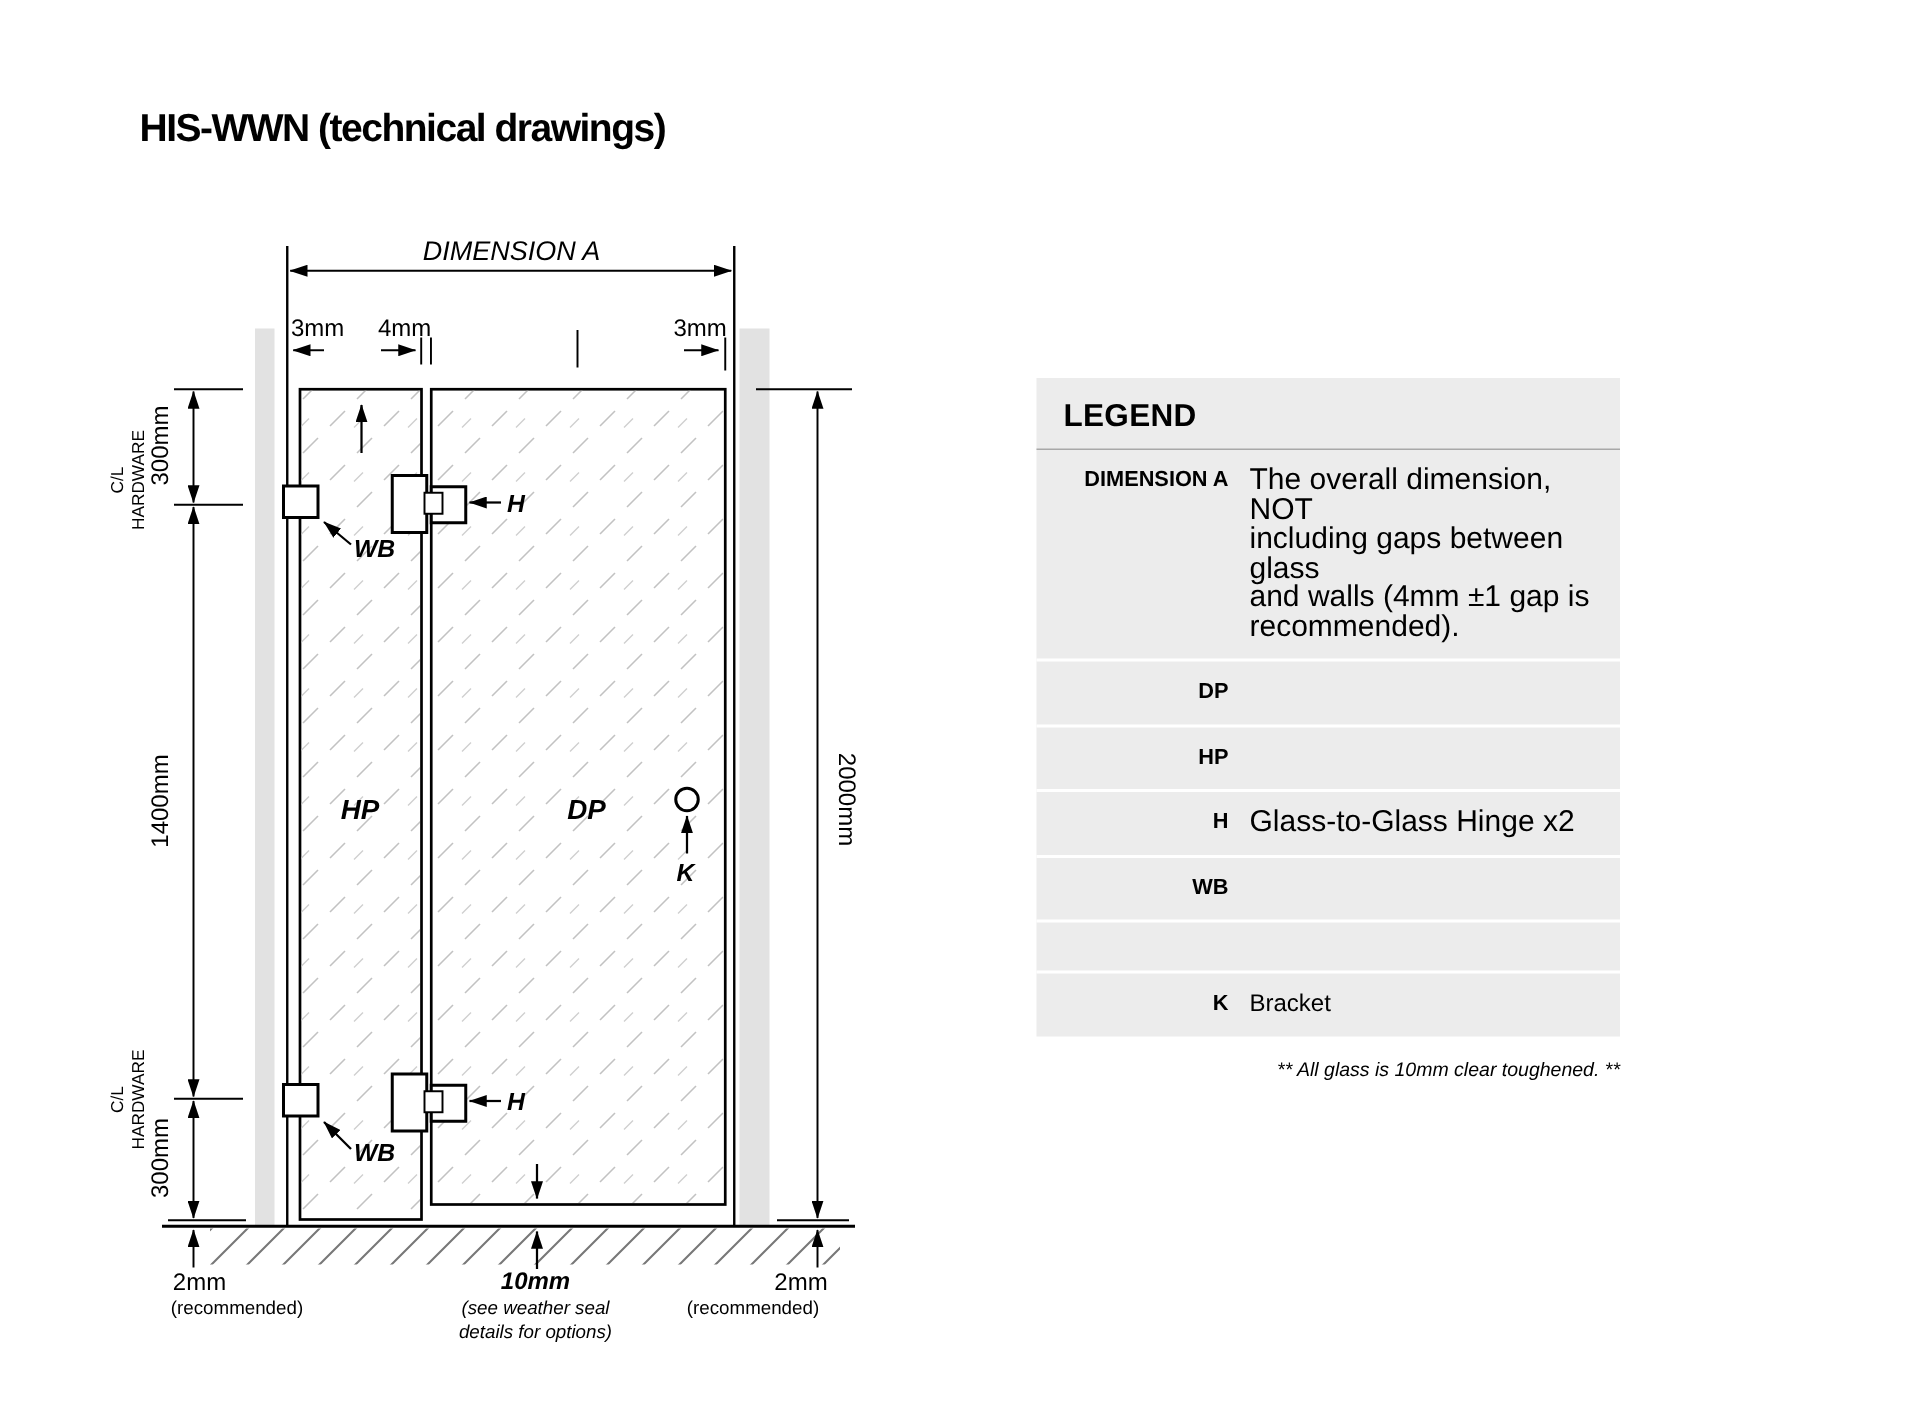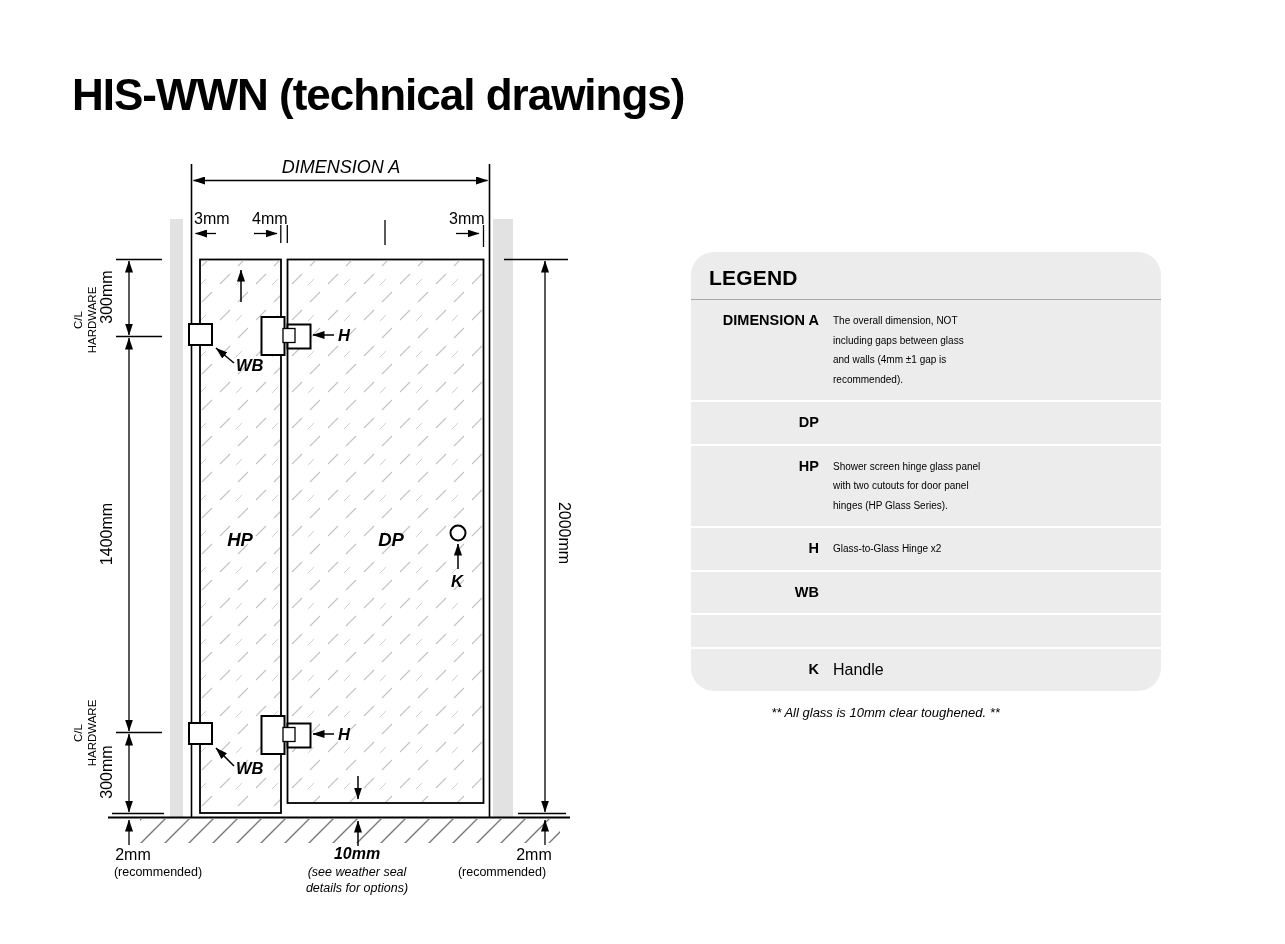--- a/index.html
+++ b/index.html
@@ -1,48 +1,48 @@
 <!DOCTYPE html>
 <html><head>
 <meta charset="utf-8">
 <style>
   html,body{margin:0;padding:0;background:#fff;}
   body{width:1285px;height:944px;position:relative;overflow:hidden;
        font-family:"Liberation Sans",sans-serif;color:#000;}
 
-  .page-title{position:absolute;left:72px;top:70px;font-size:44px;font-weight:bold;
+  .page-title{position:absolute;left:93px;top:70px;font-size:26px;font-weight:bold;
               letter-spacing:-1px;white-space:nowrap;}
 
   
   .drawing-svg{position:absolute;left:0;top:0;}
   .dim-text{font-size:16px;}
   .dim-text-sm{font-size:12.5px;}
   .cl-text{font-size:11.5px;}
   .ital{font-style:italic;}
   .boldital{font-style:italic;font-weight:bold;}
   .panel-label{font-size:18.5px;font-style:italic;font-weight:bold;}
   .hw-label{font-size:16.5px;font-style:italic;font-weight:bold;}
   .dimA-label{font-size:18px;font-style:italic;}
   text{fill:#000;}
 
   
   .legend-wrap{position:absolute;left:691px;top:252px;width:389px;}
-  .legend-box{background:#ececec;width:470px;border-radius:23px;}
+  .legend-box{background:#ececec;width:389px;}
   .legend-header{font-size:21px;font-weight:bold;padding:14px 0 9px 18px;
                  border-bottom:1px solid #a8a8a8;letter-spacing:.2px;}
   .legend-row{display:flex;align-items:flex-start;padding:11px 0;}
   .legend-row + .legend-row{border-top:2px solid #fff;}
   .legend-row.first{border-top:none;}
   .term{width:128px;flex-shrink:0;text-align:right;font-weight:bold;font-size:14.5px;
         line-height:19.5px;}
-  .desc{margin-left:14px;font-size:10px;line-height:19.5px;white-space:pre-line;}
+  .desc{margin-left:14px;font-size:20px;line-height:19.5px;white-space:pre-line;}
   .legend-row.wb .desc{white-space:nowrap;}
   .legend-row.k .desc{font-size:16px;}
   .legend-row.empty{height:10px;}
-  .legend-note{margin-top:14px;text-align:center;font-style:italic;font-size:13px;width:389px;}
+  .legend-note{margin-top:14px;text-align:right;font-style:italic;font-size:13px;width:389px;}
 </style>
 </head>
 <body>
 
 <div class="page-title">HIS-WWN (technical drawings)</div>
 
 <svg class="drawing-svg" width="660" height="944" viewBox="0 0 660 944">
   <defs>
     <marker id="arr" viewBox="0 0 12 8" refX="11.5" refY="4" markerWidth="12" markerHeight="8" markerUnits="userSpaceOnUse" orient="auto-start-reverse">
       <path d="M0,0 L12,4 L0,8 Z" fill="#000"></path>
@@ -185,34 +185,31 @@
       <div class="desc">The overall dimension, NOT
 including gaps between glass
 and walls (4mm ±1 gap is
 recommended).</div>
     </div>
     <div class="legend-row">
       <div class="term">DP</div>
     </div>
     <div class="legend-row">
       <div class="term">HP</div>
-      <div class="desc">Shower screen hinge glass panel
-with two cutouts for door panel
-hinges (HP Glass Series).</div>
     </div>
     <div class="legend-row">
       <div class="term">H</div>
       <div class="desc">Glass-to-Glass Hinge x2</div>
     </div>
     <div class="legend-row wb">
       <div class="term">WB</div>
     </div>
     <div class="legend-row empty">
       <div class="term"></div>
       <div class="desc"></div>
     </div>
     <div class="legend-row k">
       <div class="term">K</div>
-      <div class="desc">Handle</div>
+      <div class="desc">Bracket</div>
     </div>
   </div>
   <div class="legend-note">** All glass is 10mm clear toughened. **</div>
 </div>
 
 </body></html>

